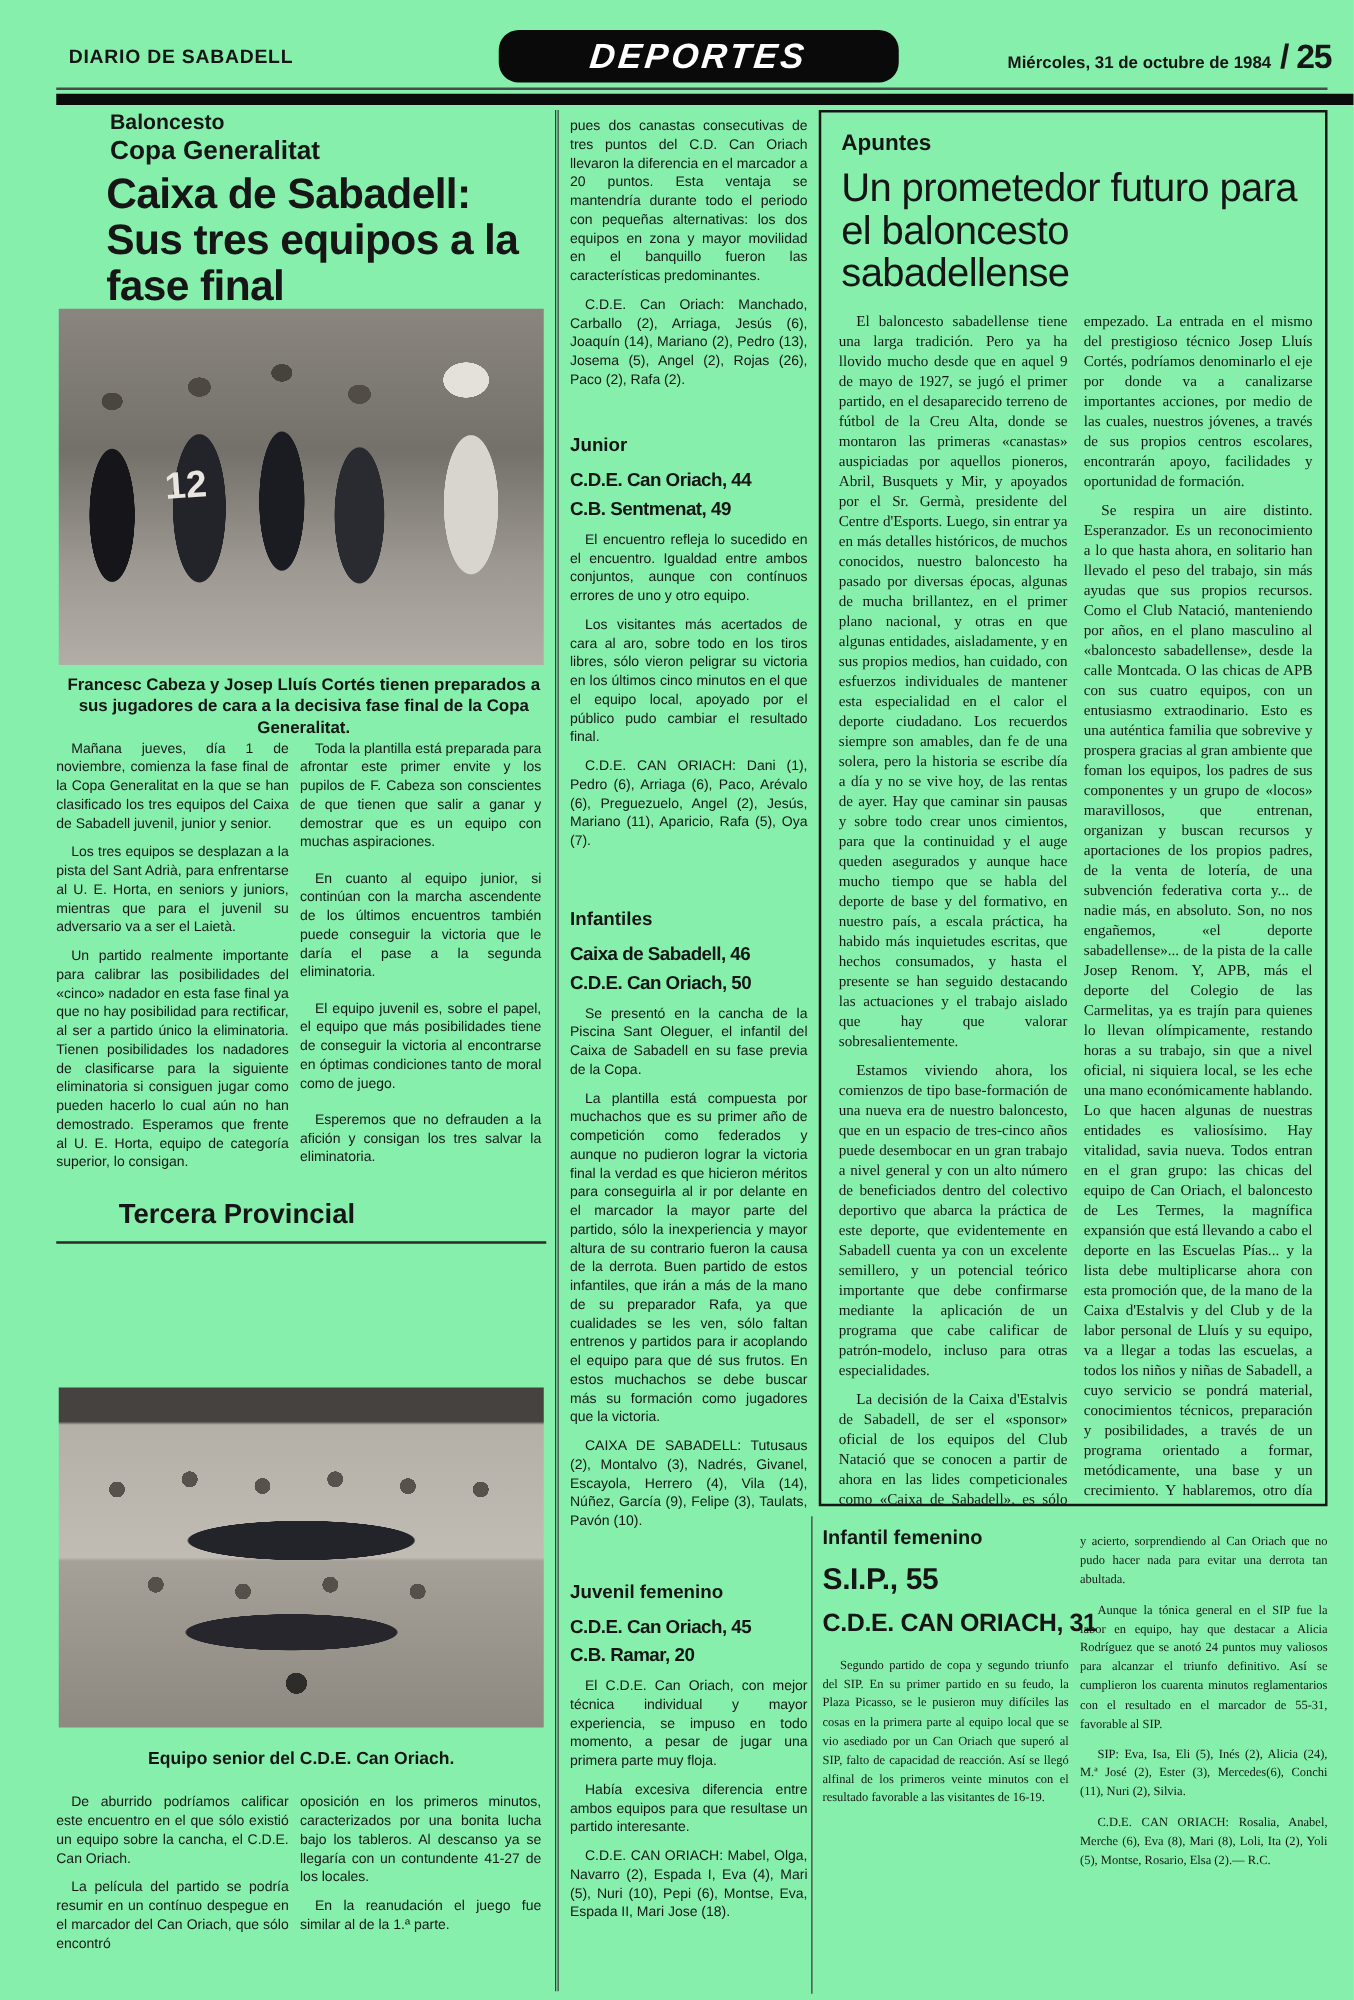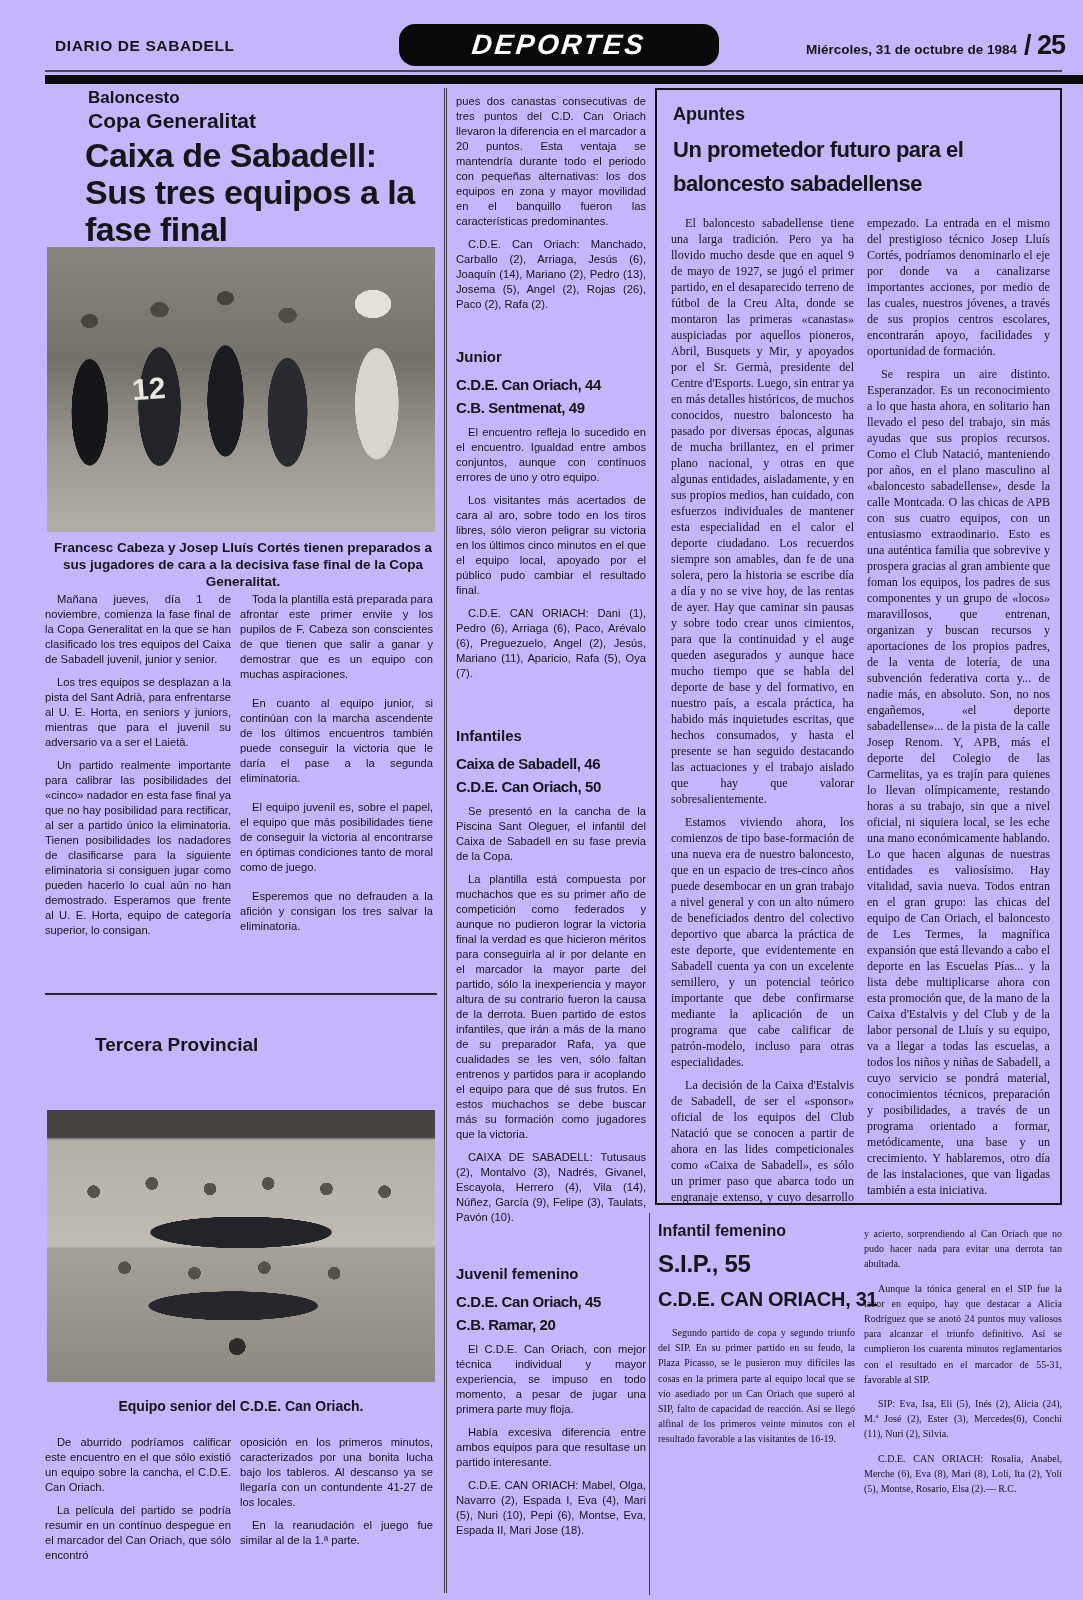--- a/index.html
+++ b/index.html
@@ -1,19 +1,19 @@
 <!DOCTYPE html>
 <html lang="es"><head>
 <meta charset="utf-8">
 <style>
   html,body { margin:0; padding:0; background:#d8d5cf; }
   * { box-sizing:border-box; }
   .page {
     position:relative; width:1083px; height:1600px; margin:0 auto;
-    background:#c4b5fd; color:#161616; overflow:hidden;
+    background:#86efac; color:#161616; overflow:hidden;
     font-family:"Liberation Sans", sans-serif;
   }
   
   .np-name { position:absolute; left:55px; top:37px; font-size:15.5px; font-weight:bold; letter-spacing:.6px; }
   .dep-box { position:absolute; left:399px; top:24px; width:320px; height:42px; background:#0a0a0a;
              border-radius:16px 16px 16px 16px; display:flex; align-items:center; justify-content:center; }
   .dep-box span { color:#fff; font-style:italic; font-weight:900; font-size:28px; letter-spacing:2.5px;
                   transform:skewX(-6deg); }
   .hdr-right { position:absolute; right:18px; top:30px; display:flex; align-items:baseline; gap:7px; }
   .hdr-date { font-size:13.5px; font-weight:bold; }
@@ -51,21 +51,21 @@
       linear-gradient(180deg, #8a867f 0%, #74706a 40%, #9d9992 72%, #b2aea6 100%);
   }
   .jersey-num { position:absolute; left:22%; top:44%; color:#e9e6e0; font-weight:bold; font-size:30px;
                 transform:rotate(-4deg); font-family:"Liberation Sans", sans-serif; }
   .caption1 { position:absolute; left:50px; top:539px; width:386px;
               font-size:13.5px; line-height:17px; font-weight:bold;text-align:center; }
   .lcol-a { position:absolute; left:45px;  top:592px; width:186px; }
   .lcol-b { position:absolute; left:240px; top:592px; width:193px; }
   .lcol-b p { margin-bottom:14px; }
   
-  .t-kicker { position:absolute; left:95px; top:1034px; font-size:19px; font-weight:bold; }
+  .t-kicker { position:absolute; left:95px; top:958px; font-size:22px; font-weight:bold; }
   .t-head { position:absolute; left:95px; top:1037px; font-size:27px; line-height:35px;
             font-weight:bold; letter-spacing:-0.3px; white-space:nowrap; }
   .photo2 { position:absolute; left:47px; top:1110px; width:388px; height:272px; overflow:hidden;
     background:
       radial-gradient(circle 12px at 49% 87%, #2e2c29 70%, rgba(0,0,0,0) 71%),
       radial-gradient(circle 9px  at 12% 30%, #57534c 70%, rgba(0,0,0,0) 71%),
       radial-gradient(circle 9px  at 27% 27%, #57534c 70%, rgba(0,0,0,0) 71%),
       radial-gradient(circle 9px  at 42% 29%, #57534c 70%, rgba(0,0,0,0) 71%),
       radial-gradient(circle 9px  at 57% 27%, #57534c 70%, rgba(0,0,0,0) 71%),
       radial-gradient(circle 9px  at 72% 29%, #57534c 70%, rgba(0,0,0,0) 71%),
@@ -87,21 +87,21 @@
   .mid-col .kicker-sm { font-size:15px; font-weight:bold; margin:0 0 8px 0; }
   .score-head { font-size:15px; line-height:23px; font-weight:bold; letter-spacing:-0.4px;
                 white-space:nowrap; margin:0 0 6px 0; }
   .sect-junior    { margin-top:36px; }
   .sect-infantil  { margin-top:46px; }
   .sect-juvfem    { margin-top:40px; }
   
   .apuntes-box { position:absolute; left:655px; top:88px; width:407px; height:1117px;
                  border:2px solid #151515; padding:12px 6px 8px 14px; overflow:hidden; }
   .ap-kicker { font-size:18px; font-weight:bold; margin:2px 0 8px 2px; }
-  .ap-head { font-size:22px; line-height:34px; font-weight:bold; letter-spacing:-0.5px;
+  .ap-head { font-size:32px; line-height:34px; font-weight:normal; letter-spacing:-0.5px;
              margin:0 0 14px 2px; width:370px; }
   .ap-cols { display:flex; gap:13px; }
   .ap-col { width:183px; overflow:hidden; }
   
   .if-a { position:absolute; left:658px; top:1222px; width:197px; }
   .if-b { position:absolute; left:864px; top:1226px; width:198px; }
   .if-kicker { font-size:16px; font-weight:bold; margin:0 0 10px 0; }
   .if-h1 { font-size:24px; font-weight:bold; margin:0 0 10px 0; letter-spacing:-0.3px; }
   .if-h2 { font-size:20px; font-weight:bold; margin:0 0 14px 0; letter-spacing:-0.3px; white-space:nowrap; }
   .if-a .body-serif, .if-b .body-serif { font-size:10px; line-height:15.2px; }

